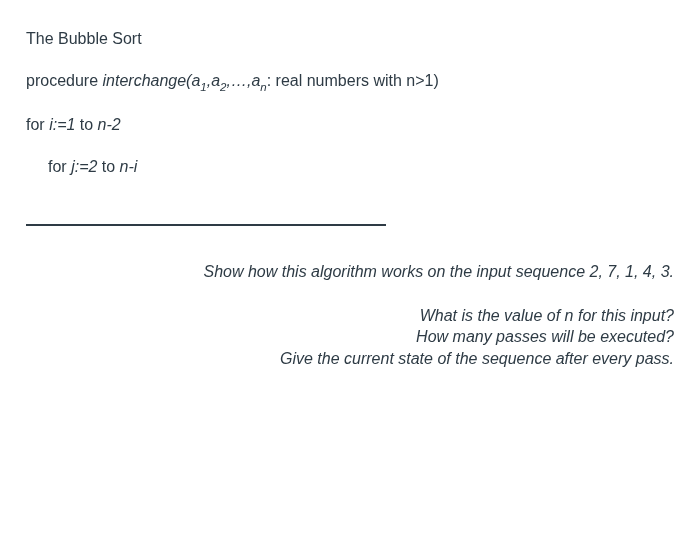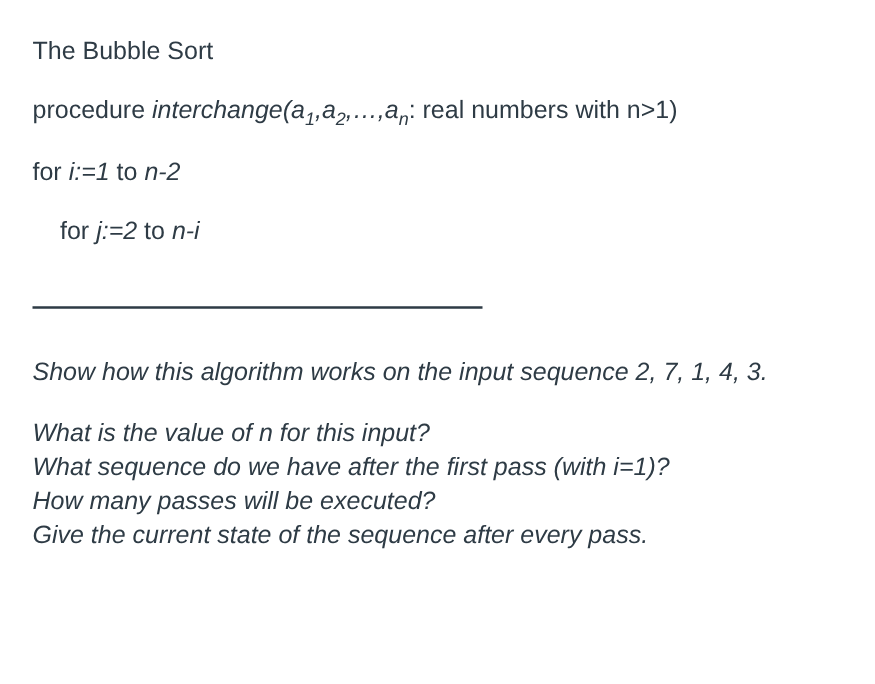--- a/index.html
+++ b/index.html
@@ -6,21 +6,21 @@
     margin: 0;
     padding: 0;
     width: 700px;
     height: 547px;
     background: #ffffff;
     font-family: -apple-system, BlinkMacSystemFont, "Segoe UI", Helvetica, Arial, sans-serif;
     color: #2e3b45;
   }
   .page {
     padding: 28px 26px 10px 26px;
-    font-size: 20px;
+    font-size: 16px;
     line-height: 1.35;
   }
   .block { margin-bottom: 20px; }
   .indent1 { padding-left: 22px; }
   .indent2 { padding-left: 44px; }
   .italic { font-style: italic; }
   .sub {
     font-size: 0.72em;
     vertical-align: sub;
     font-style: italic;
@@ -30,20 +30,21 @@
   .rule {
     display: inline-block;
     width: 360px;
     border-bottom: 2px solid #2e3b45;
     margin-top: 26px;
     margin-bottom: 30px;
   }
   .questions {
     font-style: italic;
     line-height: 1.35;
+    text-align: right;
   }
   .prompt { margin-bottom: 22px; }
 </style>
 </head>
 <body>
 
 <div class="page">
 
   <div class="block">The Bubble Sort</div>
 
@@ -58,18 +59,17 @@
   <div class="block indent1">
     <span>for </span><span class="italic">j:=2</span><span> to </span><span class="italic">n-i</span>
   </div>
 
 
   <div><span class="rule"></span></div>
 
   <div class="questions">
     <div class="prompt">Show how this algorithm works on the input sequence 2, 7, 1, 4, 3.</div>
     <div>What is the value of n for this input?</div>
-    <div>What sequence do we have after the first pass (with i=1)?</div>
     <div>How many passes will be executed?</div>
     <div>Give the current state of the sequence after every pass.</div>
   </div>
 
 </div>
 
 </body></html>

